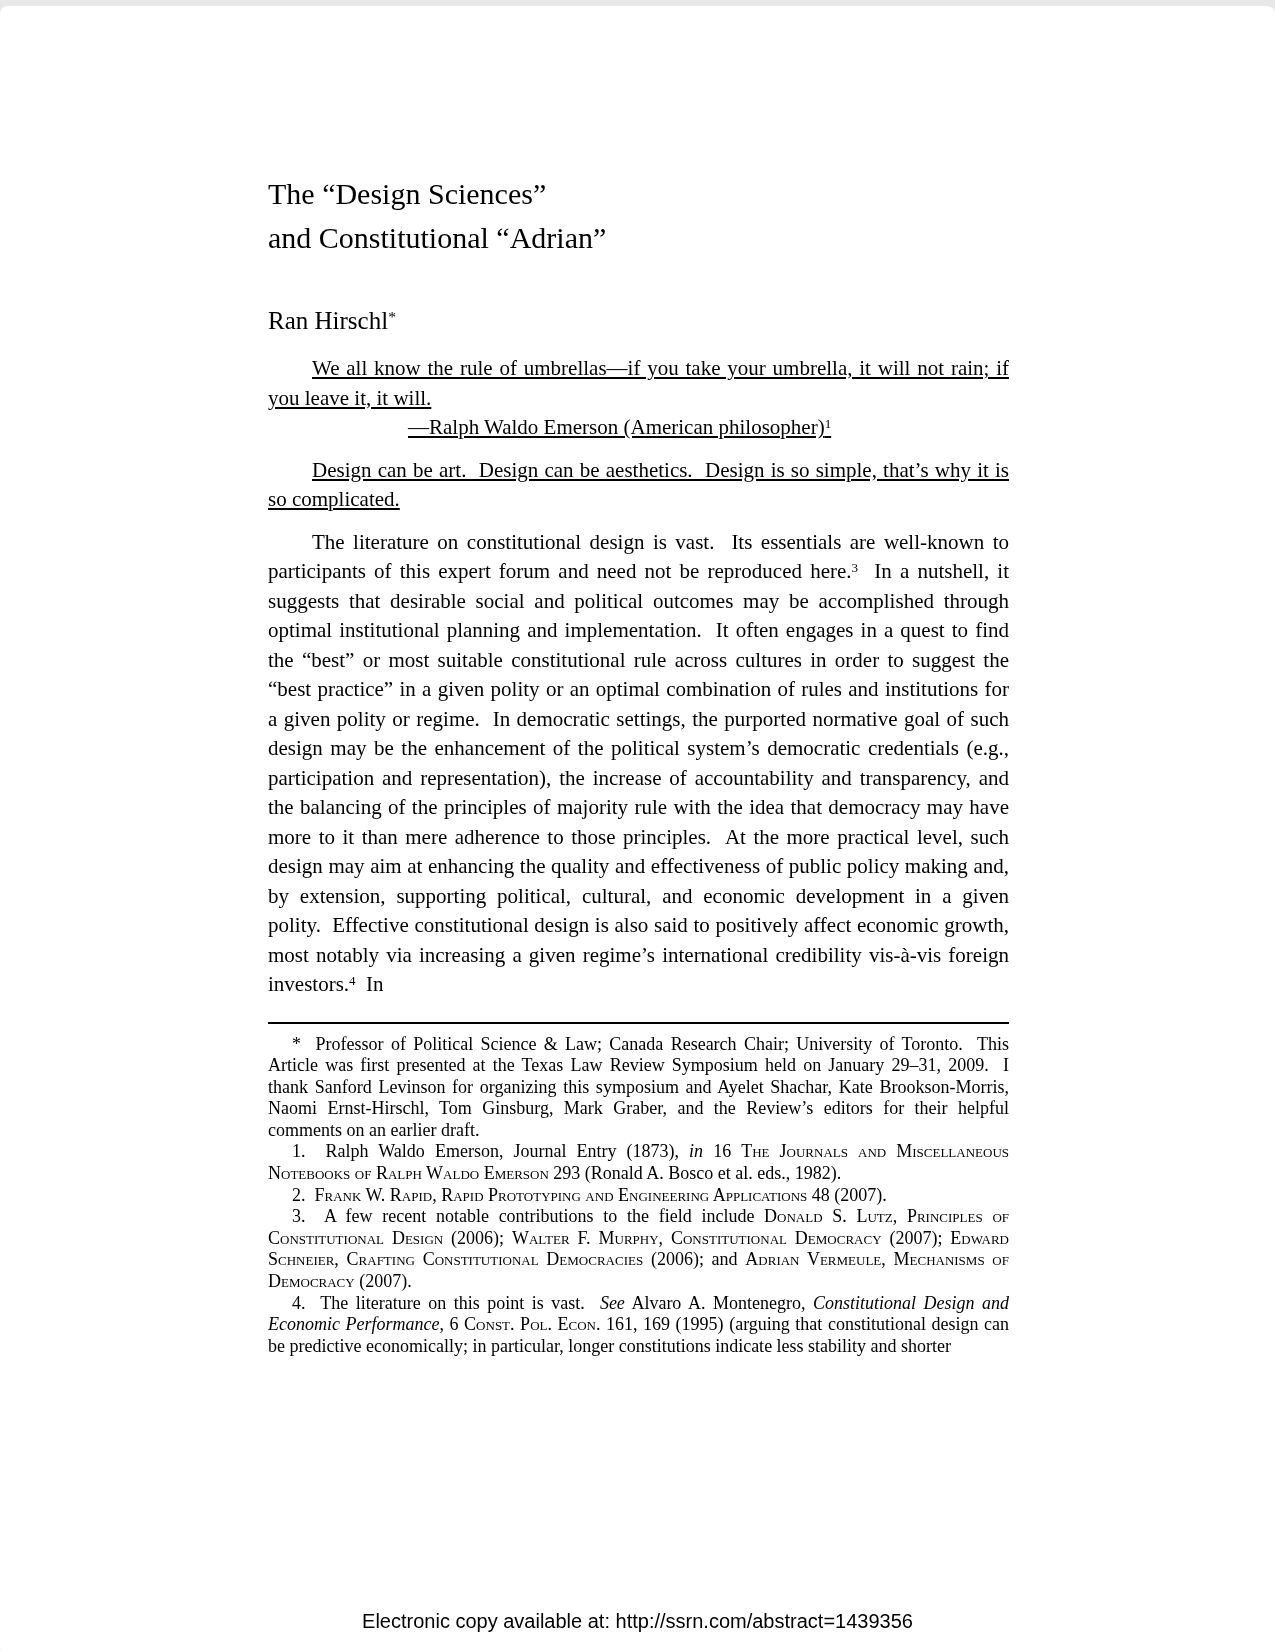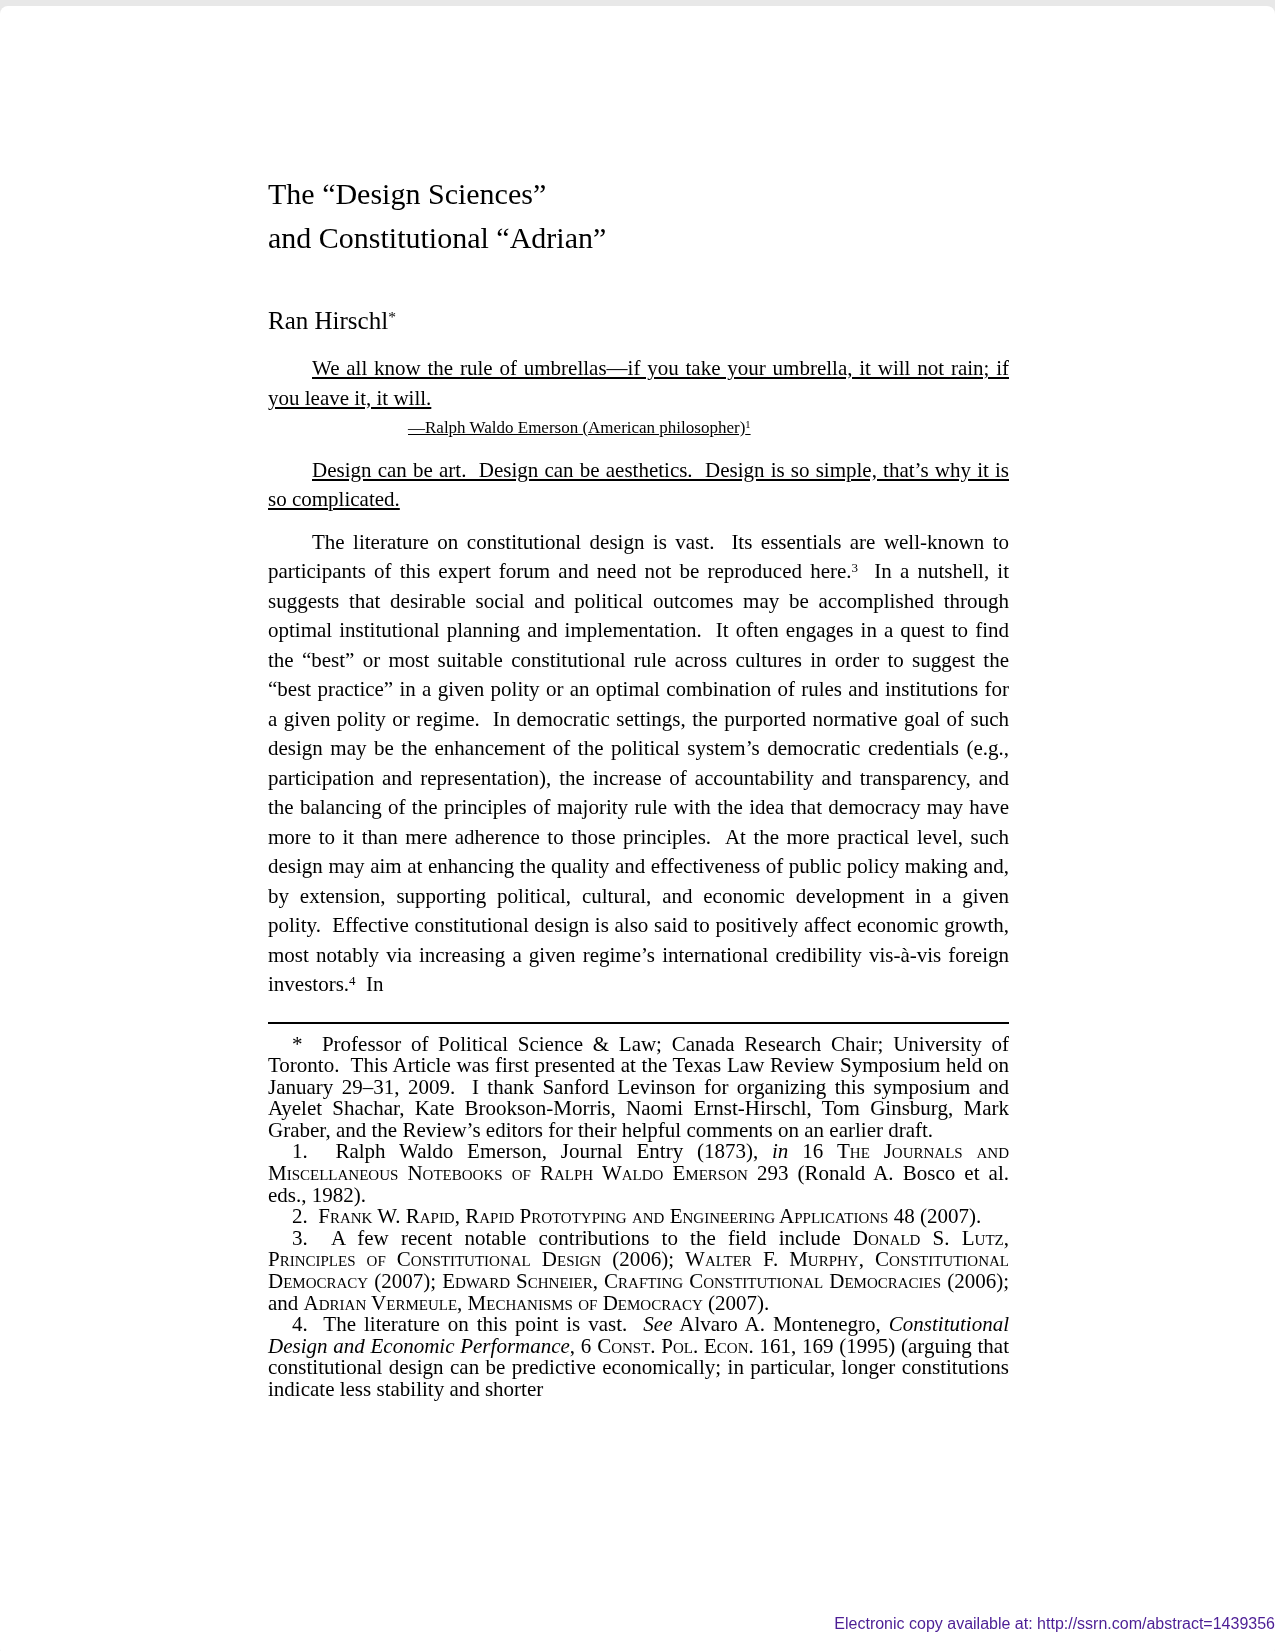--- a/index.html
+++ b/index.html
@@ -45,56 +45,56 @@
   .quote {
     margin: 0;
     font-size: 21px;
     line-height: 29.5px;
     text-align: justify;
     text-indent: 44px;
   }
   .attribution {
     margin: 0;
     padding-left: 140px;
-    font-size: 17px;
+    font-size: 21px;
     line-height: 29.5px;
   }
   .body-paragraph {
     margin: 13px 0 0 0;
     font-size: 21px;
     line-height: 29.5px;
     text-align: justify;
     text-indent: 44px;
   }
   .footnote-rule {
     margin: 22px 0 10px 0;
     border: none;
     border-top: 2px solid #000000;
     width: 100%;
     height: 0;
   }
   .footnotes { margin: 0; }
   .footnote {
     margin: 0;
-    font-size: 21px;
+    font-size: 18px;
     line-height: 21.6px;
     text-align: justify;
     text-indent: 24px;
   }
   .seg-italic { font-style: italic; }
   .seg-smallcaps { font-variant: small-caps; }
   .ssrn-footer {
     position: absolute;
     left: 0;
     right: 0;
     bottom: 24px;
-    text-align: right;
+    text-align: center;
     font-family: "Liberation Sans", "DejaVu Sans", sans-serif;
-    font-size: 16px;
-    color: #4c1d95;
+    font-size: 20px;
+    color: #000000;
   }
 </style>
 </head>
 <body>
 
 <div class="page">
   <main class="text-block">
 
     <h1 class="title">
       <span class="title-line">The “Design Sciences”</span>

